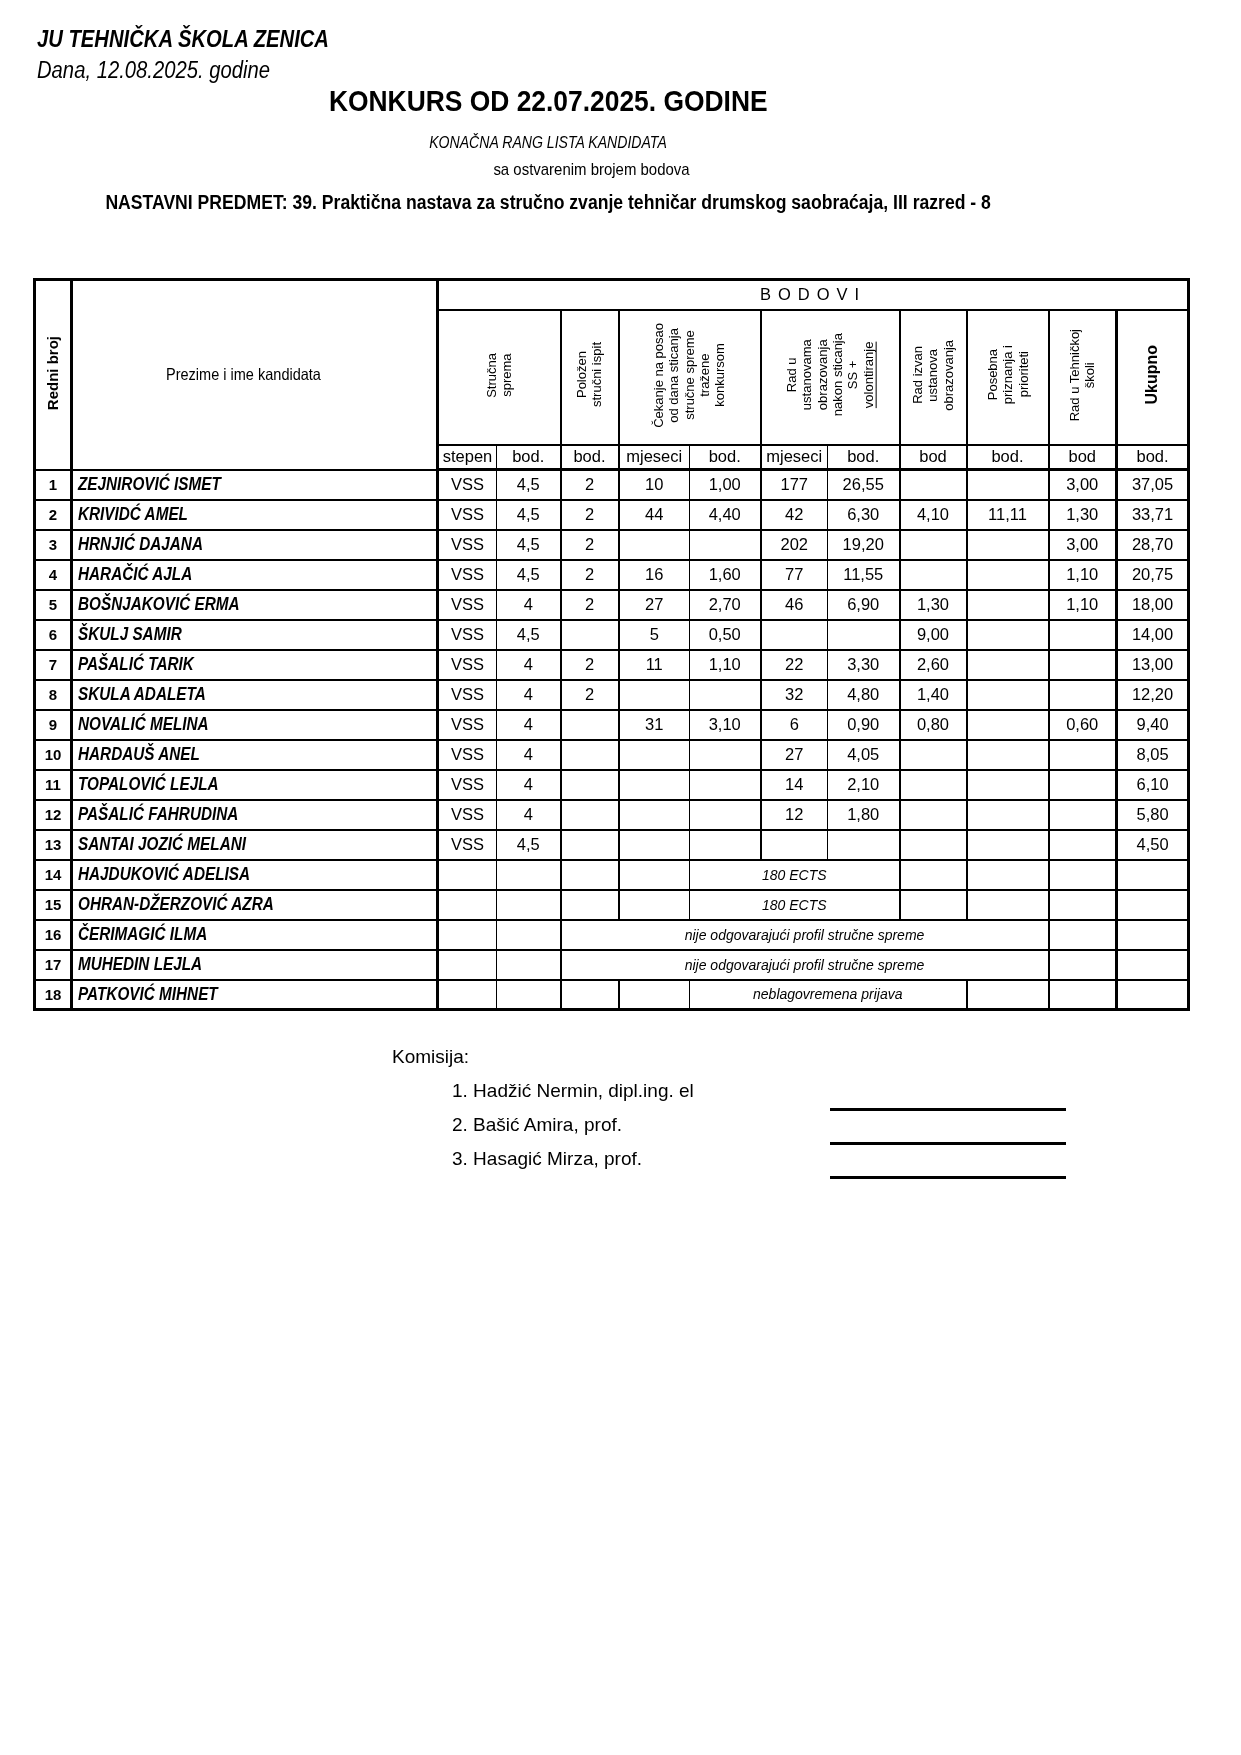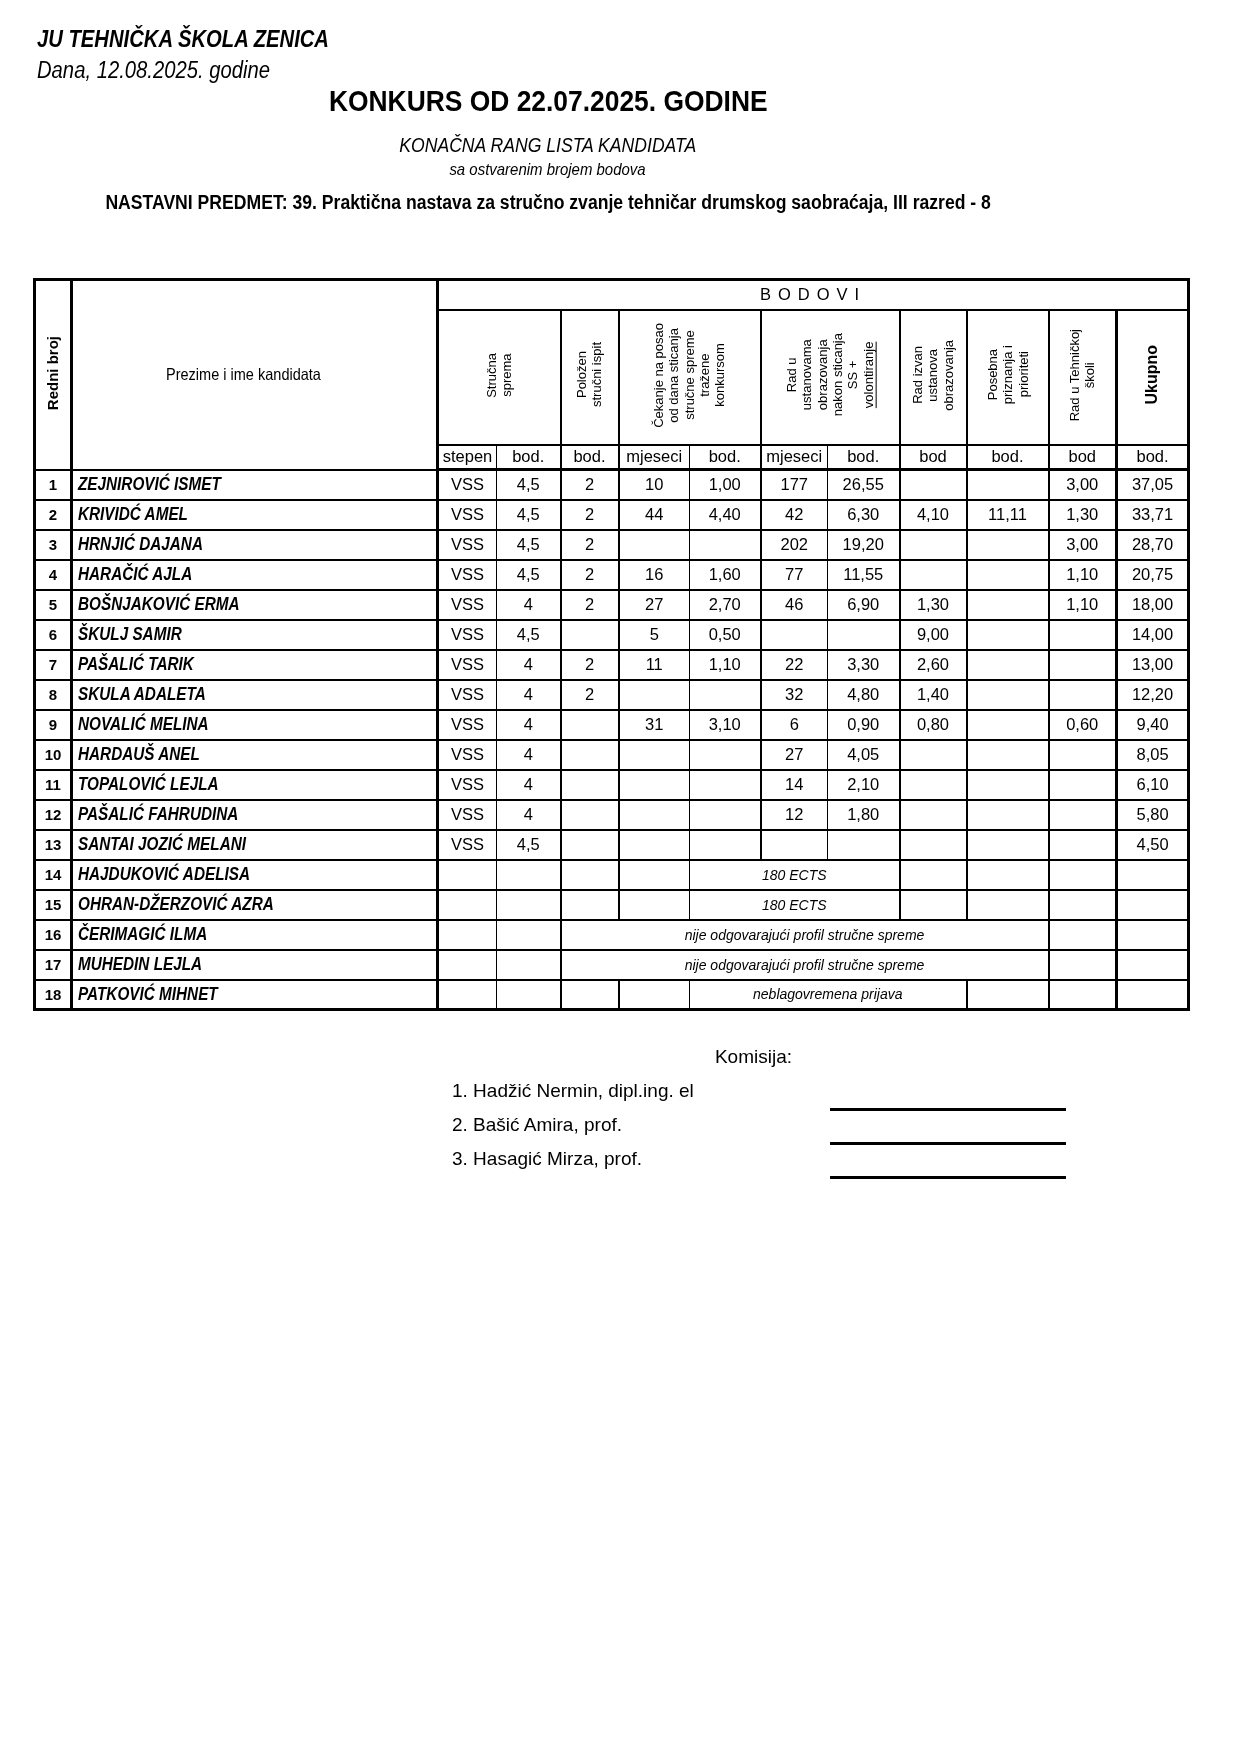--- a/index.html
+++ b/index.html
@@ -4,22 +4,22 @@
 <style>
   html,body{margin:0;padding:0;background:#e8e8e8;}
   .page{position:relative;width:1241px;height:1755px;background:#ffffff;
         font-family:"Liberation Sans","DejaVu Sans",sans-serif;color:#000;overflow:hidden;}
   .cond{display:inline-block;transform:scaleX(0.88);transform-origin:0 50%;white-space:nowrap;}
   .cbc .cond{transform-origin:50% 50%;}
   .school{position:absolute;left:37px;top:26px;font-size:23px;font-weight:700;font-style:italic;}
   .dateline{position:absolute;left:37px;top:57px;font-size:23px;font-style:italic;}
   .cbc{position:absolute;left:0;width:1096px;text-align:center;}
   .title{top:84px;font-size:30px;font-weight:700;}
-  .sub1{top:134px;font-size:20px;font-style:italic;}
-  .sub2{top:160px;font-size:17px;font-style:italic;}
+  .sub1{top:134px;font-size:16px;font-style:italic;}
+  .sub2{top:160px;font-size:17px;margin-left:44px;}
   .subj1{top:191px;font-size:20px;font-weight:700;}
   .subj2{top:220px;font-size:20px;}
   .subj2 b{font-weight:700;}
 
   table.rank{position:absolute;left:33px;top:278px;width:1154px;border-collapse:collapse;
              table-layout:fixed;border:3px solid #000;}
   .rank th,.rank td{border:1px solid #000;padding:0;text-align:center;vertical-align:middle;
                     font-size:16.5px;font-weight:400;overflow:hidden;}
   .bL1{border-left-width:1px!important}
   .bL2{border-left-width:2px!important}
@@ -38,21 +38,21 @@
   .vt .lbl{display:block;white-space:pre-line;}
   .vt .vol{display:block;text-decoration:underline;}
   .vtb{font-weight:700;font-size:15px;}
   .vtu{font-weight:700;font-size:16px;}
   td.rn{font-weight:700;font-size:15px;}
   td.nm{text-align:left;padding-left:5px;margin-top:48px;}
   td.nm .cond{font-weight:700;font-style:italic;font-size:18px;transform:scaleX(0.85);}
   td.total{font-weight:400;}
   td.mg{font-style:italic;font-size:14px;text-align:center;}
 
-  .komisija{position:absolute;left:392px;top:1046px;width:400px;text-align:right;font-size:19px;}
+  .komisija{position:absolute;left:392px;top:1046px;width:400px;text-align:left;font-size:19px;}
   .member{position:absolute;left:452px;font-size:19px;}
   .m1{top:1080px}.m2{top:1114px}.m3{top:1148px}
   .sig{position:absolute;left:830px;width:236px;height:3px;background:#000;}
   .s1{top:1108px}.s2{top:1142px}.s3{top:1176px}
 </style>
 </head>
 <body>
 
 <div class="page">
 

